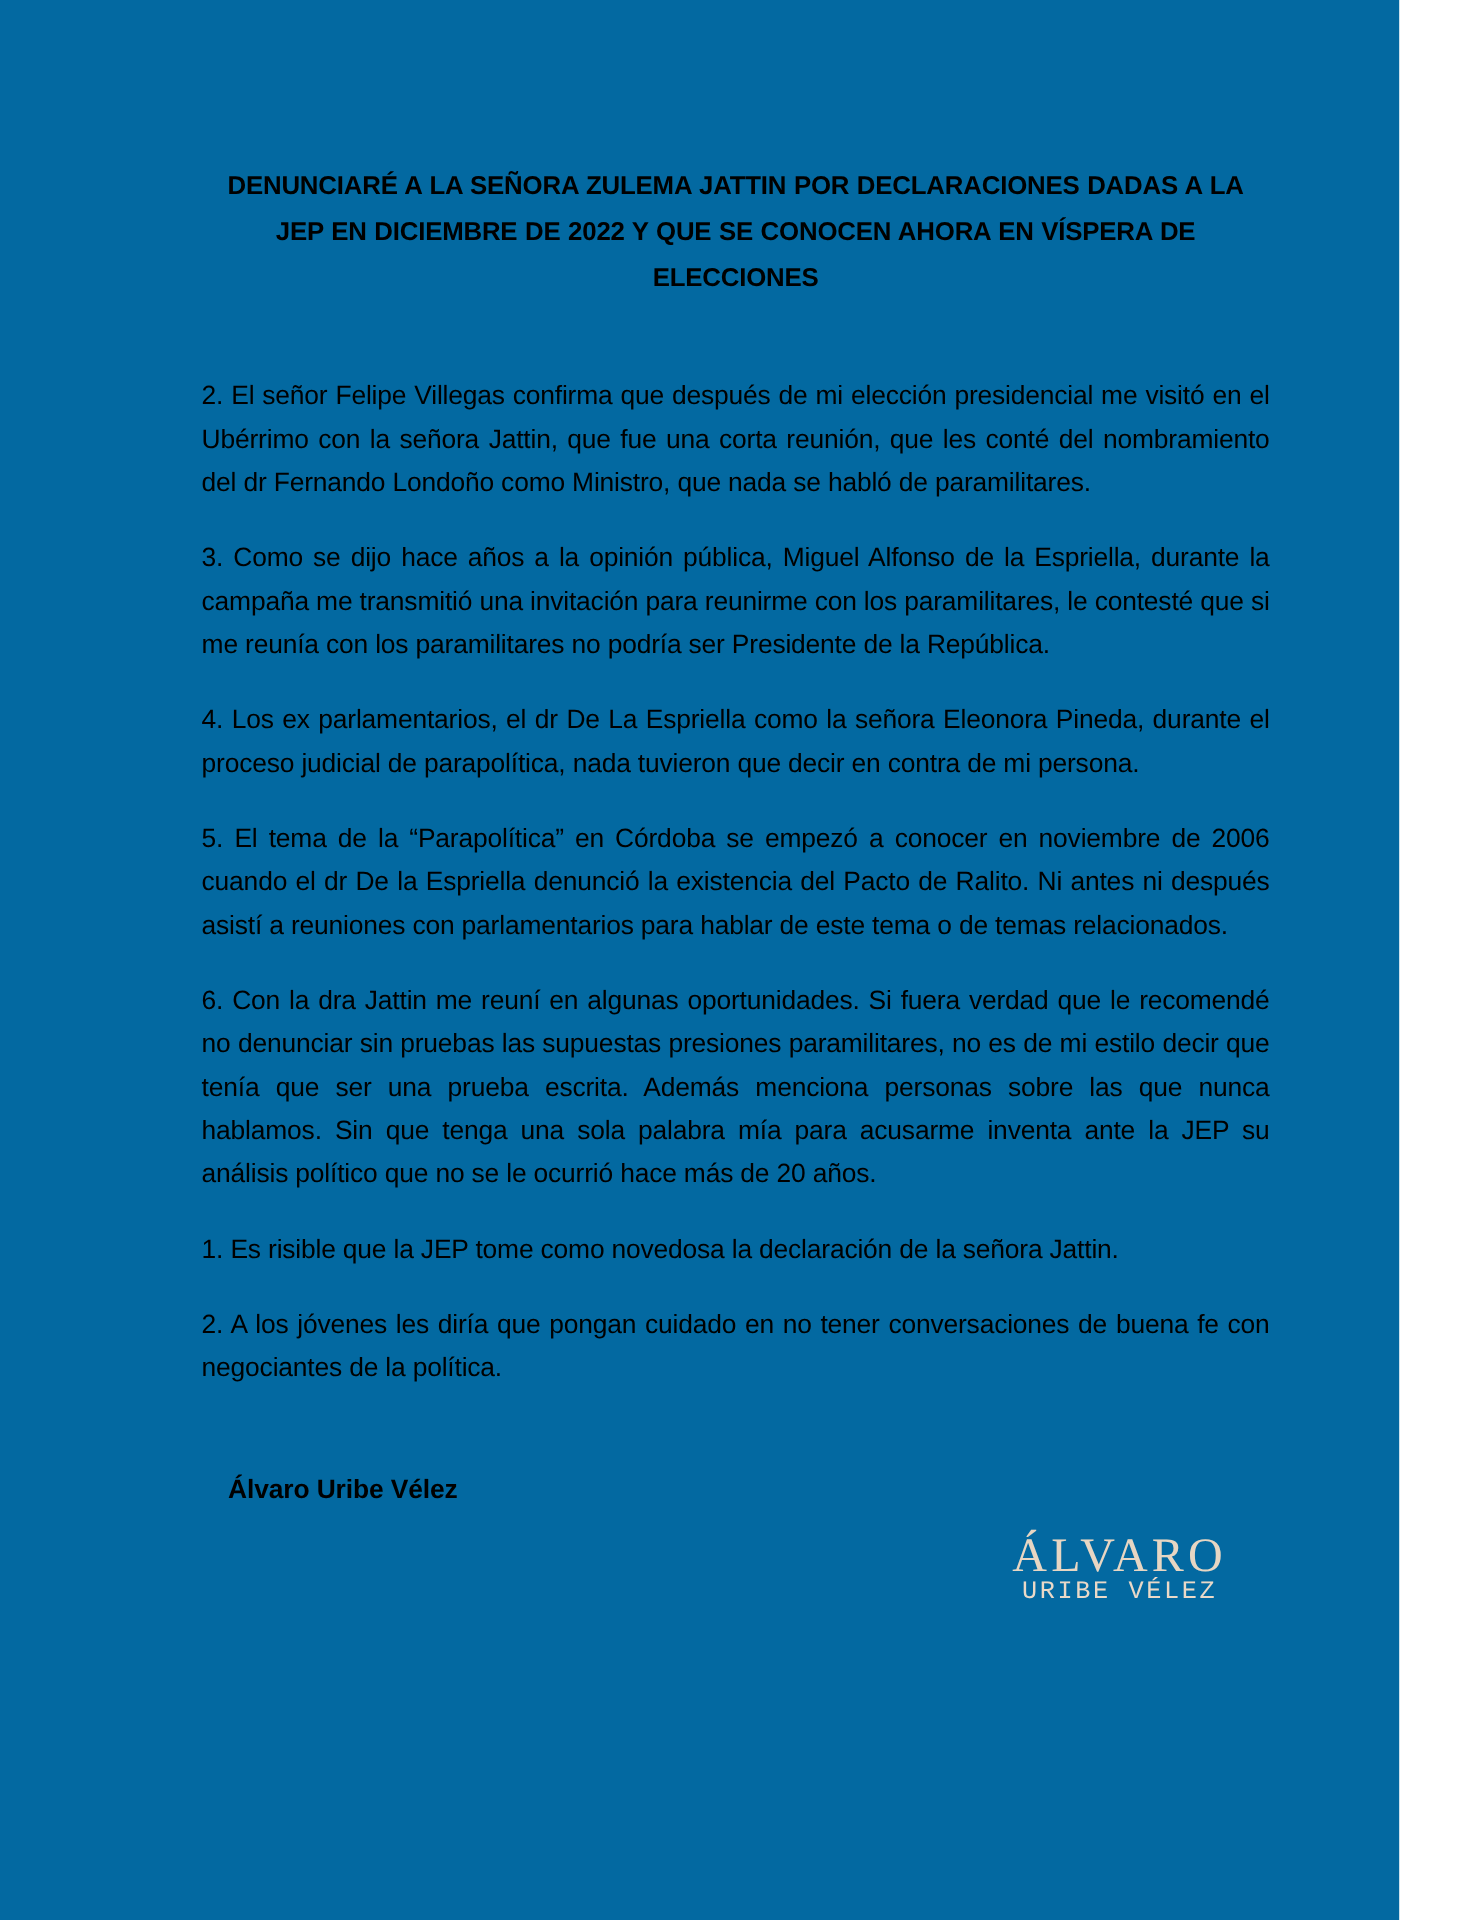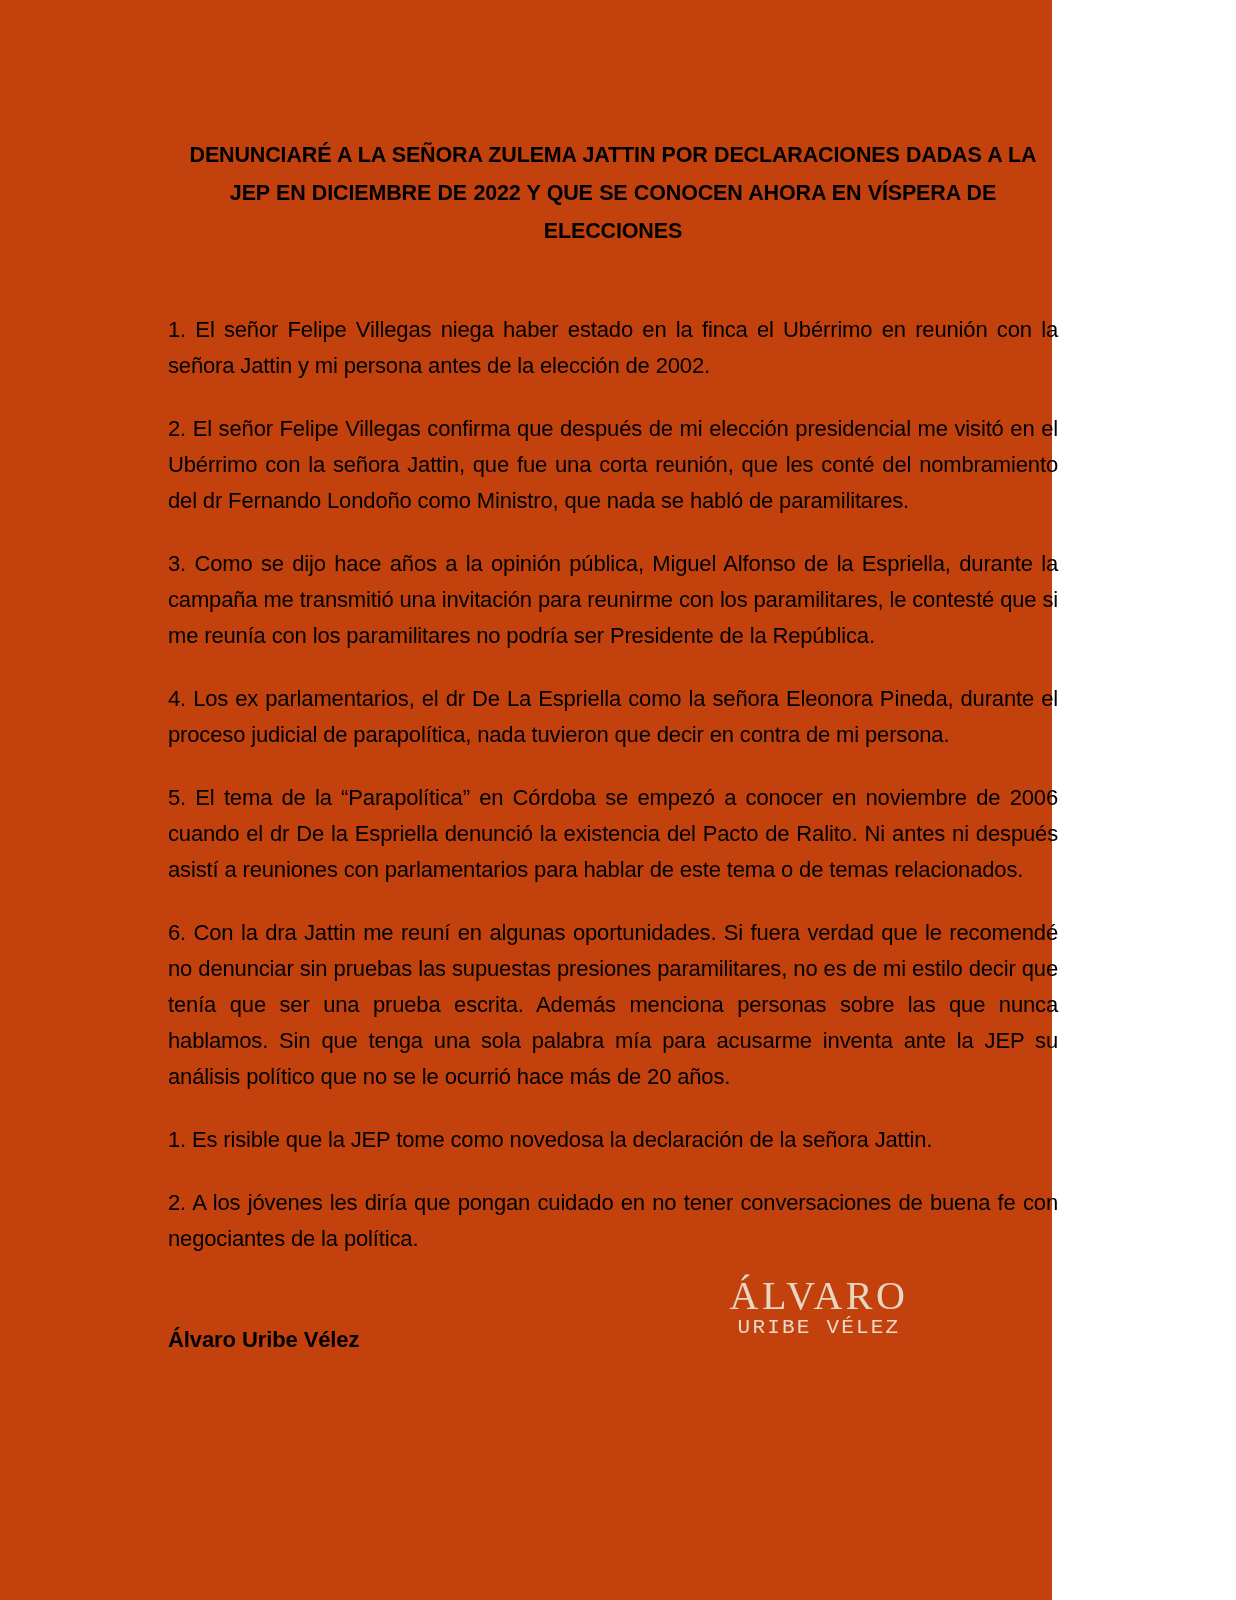--- a/index.html
+++ b/index.html
@@ -11,23 +11,23 @@
     width: 1236px;
     height: 1600px;
     background: #ffffff;
     font-family: "Liberation Sans", sans-serif;
     color: #000000;
     overflow: hidden;
   }
 
   .page {
     position: relative;
-    width: 1052px;
+    width: 1166px;
     height: 1600px;
-    background: #c2410c;
+    background: #0369a1;
     box-sizing: border-box;
   }
 
   .doc-body {
     position: absolute;
     left: 168px;
     top: 0;
     width: 890px;
   }
 
@@ -59,20 +59,21 @@
   .para:last-child {
     margin-bottom: 0;
   }
 
   .signature {
     margin-top: 67px;
     font-size: 22px;
     line-height: 32px;
     font-weight: bold;
     letter-spacing: -0.1px;
+    margin-left: 22px;
   }
 
   .dateline {
     margin-top: 65px;
     font-size: 22px;
     line-height: 32px;
     letter-spacing: -0.1px;
   }
 
   
@@ -106,21 +107,20 @@
 </head>
 <body>
 
 <div class="page">
 
   <div class="doc-body">
 
     <h1 class="doc-title">DENUNCIARÉ A LA SEÑORA ZULEMA JATTIN POR DECLARACIONES DADAS A LA JEP EN DICIEMBRE DE 2022 Y QUE SE CONOCEN AHORA EN VÍSPERA DE ELECCIONES</h1>
 
     <div class="paragraphs">
-      <p class="para">1. El señor Felipe Villegas niega haber estado en la finca el Ubérrimo en reunión con la señora Jattin y mi persona antes de la elección de 2002.</p>
       <p class="para">2. El señor Felipe Villegas confirma que después de mi elección presidencial me visitó en el Ubérrimo con la señora Jattin, que fue una corta reunión, que les conté del nombramiento del dr Fernando Londoño como Ministro, que nada se habló de paramilitares.</p>
       <p class="para">3. Como se dijo hace años a la opinión pública, Miguel Alfonso de la Espriella, durante la campaña me transmitió una invitación para reunirme con los paramilitares, le contesté que si me reunía con los paramilitares no podría ser Presidente de la República.</p>
       <p class="para">4. Los ex parlamentarios, el dr De La Espriella como la señora Eleonora Pineda, durante el proceso judicial de parapolítica, nada tuvieron que decir en contra de mi persona.</p>
       <p class="para">5. El tema de la “Parapolítica” en Córdoba se empezó a conocer en noviembre de 2006 cuando el dr De la Espriella denunció la existencia del Pacto de Ralito. Ni antes ni después asistí a reuniones con parlamentarios para hablar de este tema o de temas relacionados.</p>
       <p class="para">6. Con la dra Jattin me reuní en algunas oportunidades. Si fuera verdad que le recomendé no denunciar sin pruebas las supuestas presiones paramilitares, no es de mi estilo decir que tenía que ser una prueba escrita. Además menciona personas sobre las que nunca hablamos. Sin que tenga una sola palabra mía para acusarme inventa ante la JEP su análisis político que no se le ocurrió hace más de 20 años.</p>
       <p class="para">1. Es risible que la JEP tome como novedosa la declaración de la señora Jattin.</p>
       <p class="para">2. A los jóvenes les diría que pongan cuidado en no tener conversaciones de buena fe con negociantes de la política.</p>
     </div>
 
     <div class="signature">Álvaro Uribe Vélez</div>

